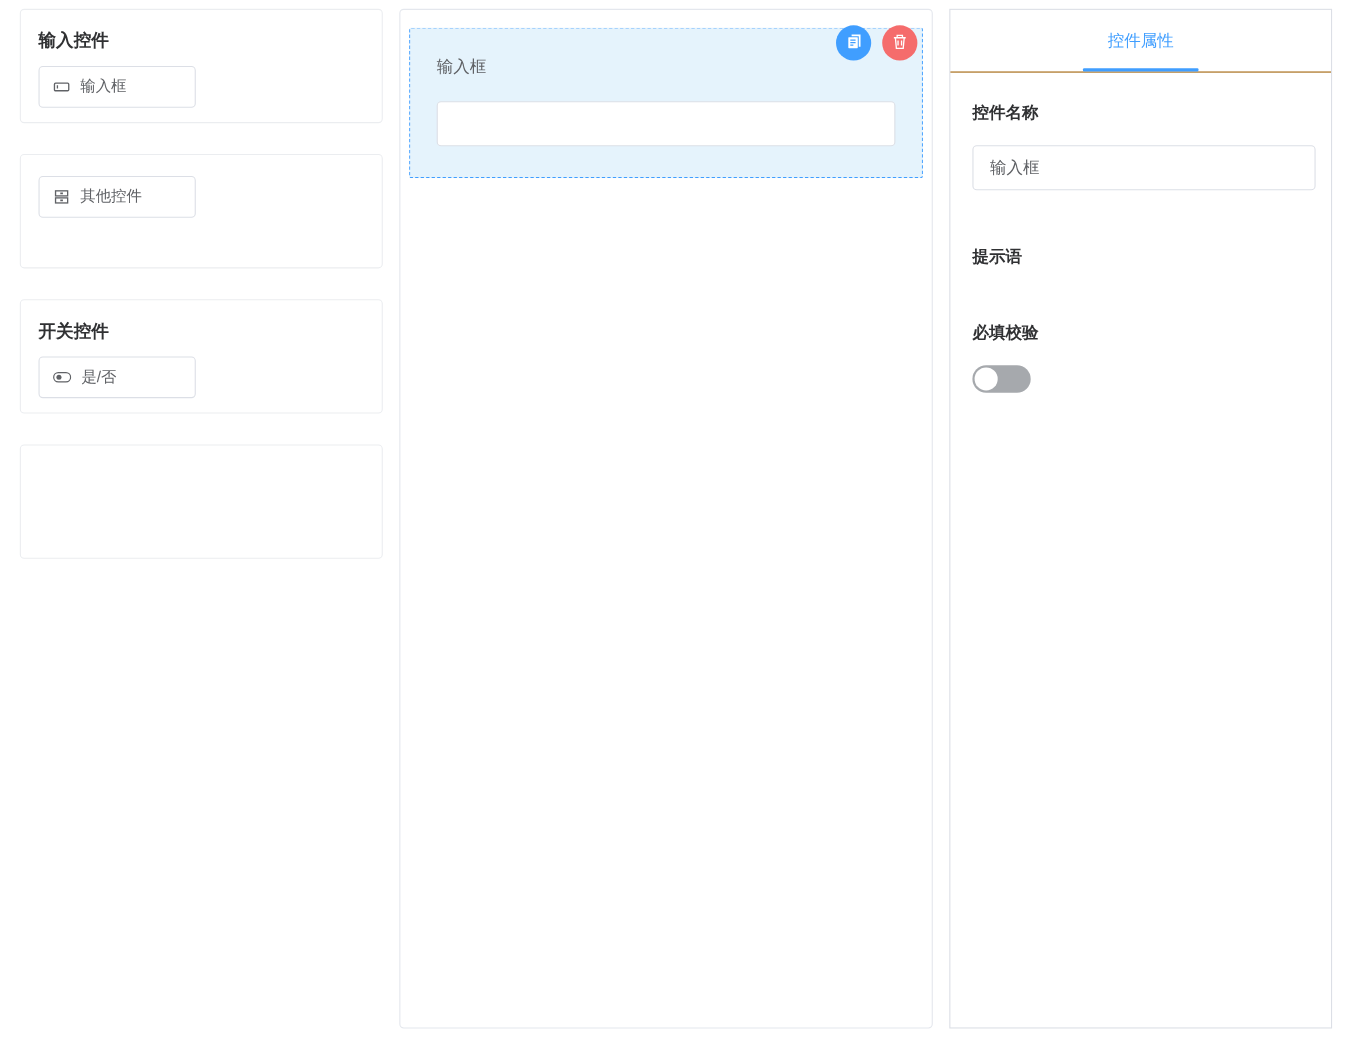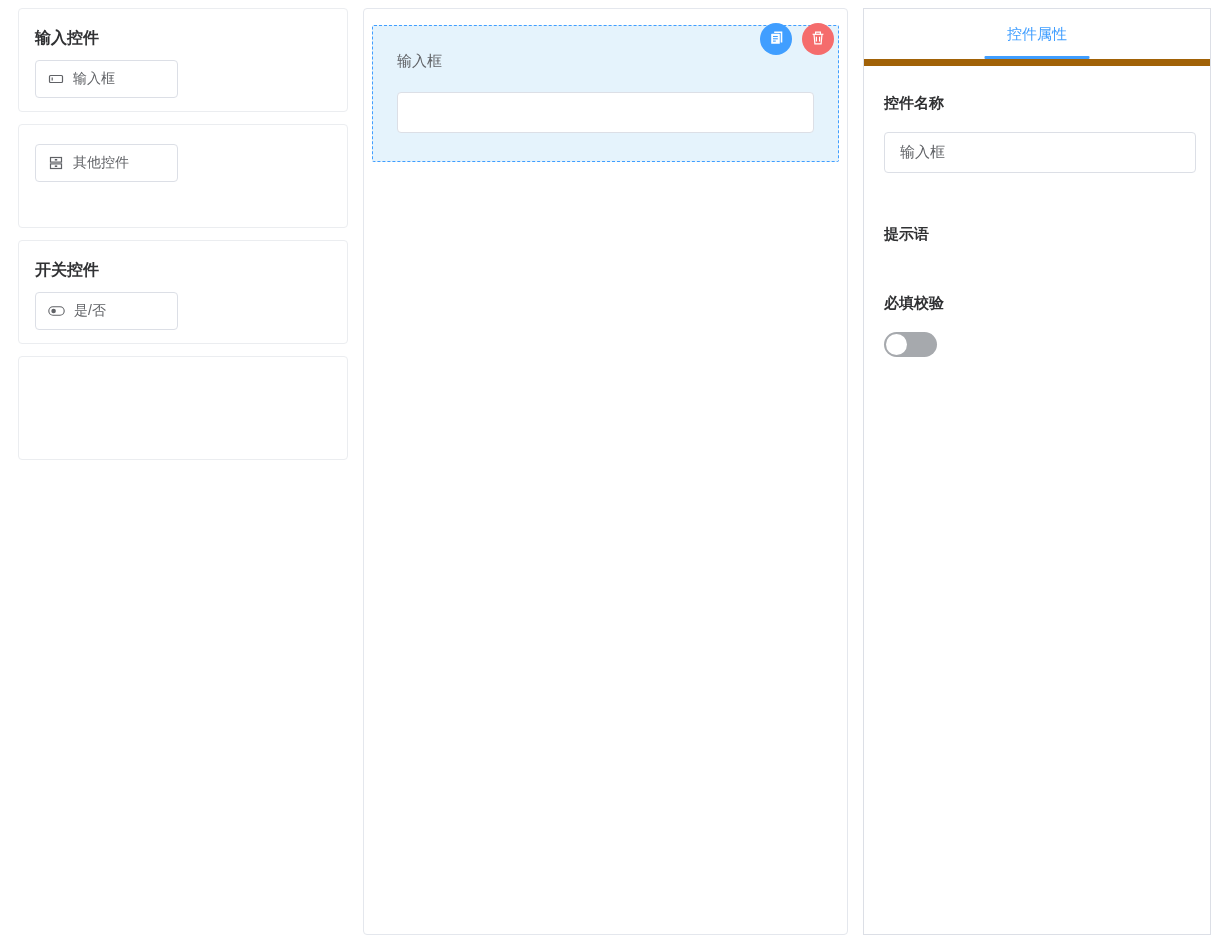--- a/index.html
+++ b/index.html
@@ -15,21 +15,21 @@
     align-items: flex-start;
     gap: 15px;
     padding: 8px 15px 14px 18px;
   }
 
   
   .palette-col {
     width: 330px;
     display: flex;
     flex-direction: column;
-    gap: 12px;
+    gap: 28px;
     flex: 0 0 auto;
   }
   .widget-card {
     background: #fff;
     border: 1px solid #ebedf0;
     border-radius: 4px;
     padding: 19px 16px 15px;
     height: 104px;
   }
   .widget-card .group-title {
@@ -116,21 +116,21 @@
   .props-panel {
     width: 348px;
     height: 927px;
     flex: 0 0 auto;
     background: #fff;
     border: 1px solid #dcdfe6;
   }
   .tabs {
     display: flex;
     height: 57px;
-    border-bottom: 7px solid #a16207;
+    border-bottom: 1px solid #a16207;
     gap: 32px;
   }
   .tab {
     flex: 1;
     display: flex;
     align-items: center;
     justify-content: center;
     font-size: 15px;
     color: #303133;
     position: relative;

